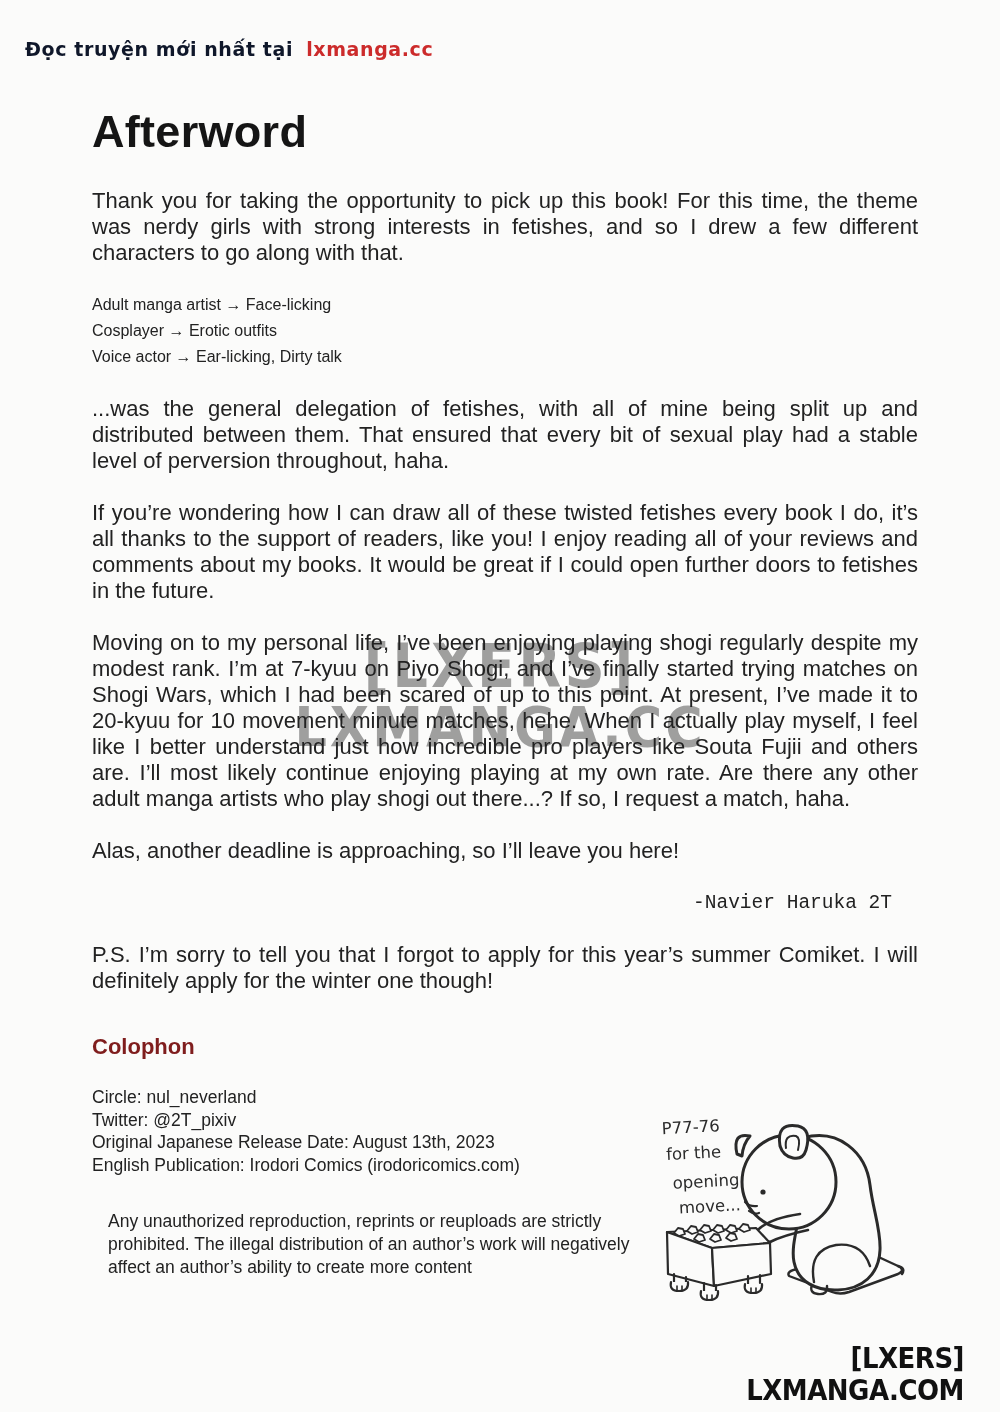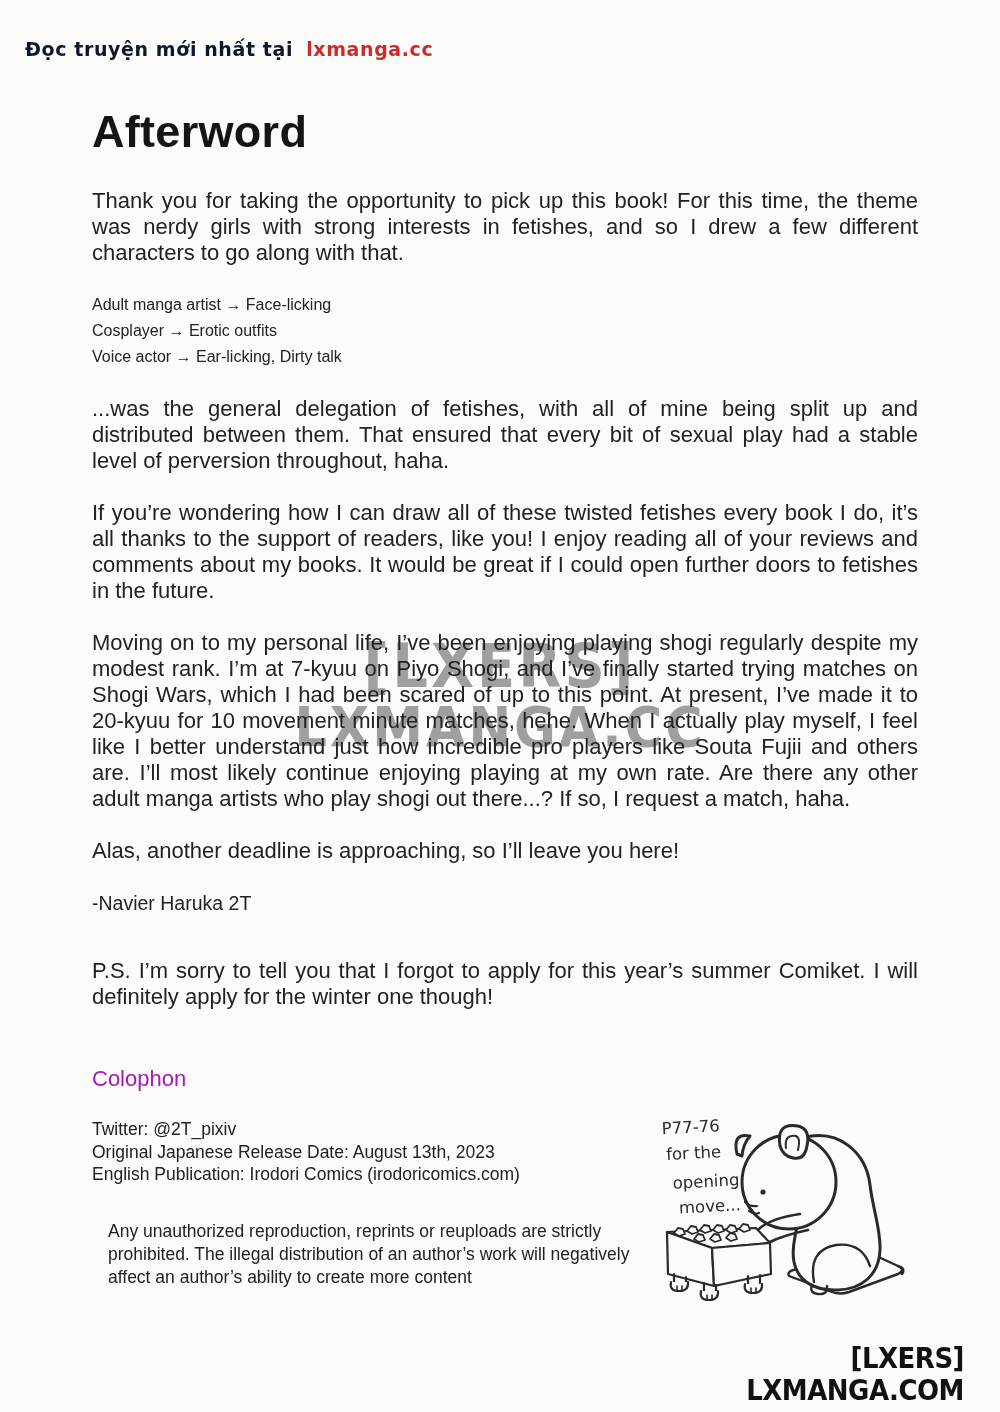--- a/index.html
+++ b/index.html
@@ -65,31 +65,32 @@
   }
   .body-p {
     margin: 8px 0 26px 0;
     font-size: 22px;
     line-height: 26px;
     text-align: justify;
   }
   .fetish-list { margin: 0 0 26px 0; }
   .fetish-list div { font-size: 16px; line-height: 26px; }
   .signature {
-    margin: 0 0 42px 0;
+    margin: 0 0 26px 0;
     padding-right: 26px;
     font-size: 19.5px;
     line-height: 26px;
-    text-align: left;
+    text-align: right;
+    font-family: Liberation Mono, monospace;
   }
   h2.colophon-heading {
-    margin: 56px 0 26px 0;
+    margin: 40px 0 26px 0;
     font-size: 22px;
-    font-weight: 400;
-    color: #a21caf;
+    font-weight: 700;
+    color: #7f1d1d;
   }
   .colophon-lines div { font-size: 17.5px; line-height: 22.5px; }
   .disclaimer {
     width: 568px;
     margin: 34px 0 0 16px;
     font-size: 17.5px;
     line-height: 23px;
   }
 
   
@@ -155,20 +156,21 @@
     <p class="body-p">Moving on to my personal life, I’ve been enjoying playing shogi regularly despite my modest rank. I’m at 7-kyuu on Piyo Shogi, and I’ve finally started trying matches on Shogi Wars, which I had been scared of up to this point. At present, I’ve made it to 20-kyuu for 10 movement minute matches, hehe. When I actually play myself, I feel like I better understand just how incredible pro players like Souta Fujii and others are. I’ll most likely continue enjoying playing at my own rate. Are there any other adult manga artists who play shogi out there...? If so, I request a match, haha.</p>
     <p class="body-p">Alas, another deadline is approaching, so I’ll leave you here!</p>
 
     <p class="signature">-Navier Haruka 2T</p>
 
     <p class="body-p">P.S. I’m sorry to tell you that I forgot to apply for this year’s summer Comiket. I will definitely apply for the winter one though!</p>
 
     <h2 class="colophon-heading">Colophon</h2>
 
     <div class="colophon-lines">
+      <div>Circle: nul_neverland</div>
       <div>Twitter: @2T_pixiv</div>
       <div>Original Japanese Release Date: August 13th, 2023</div>
       <div>English Publication: Irodori Comics (irodoricomics.com)</div>
     </div>
 
     <p class="disclaimer">Any unauthorized reproduction, reprints or reuploads are strictly prohibited. The illegal distribution of an author’s work will negatively affect an author’s ability to create more content</p>
   </div>
 
   <div class="illustration">
     <svg width="332" height="245" viewBox="0 0 332 245" xmlns="http://www.w3.org/2000/svg">

